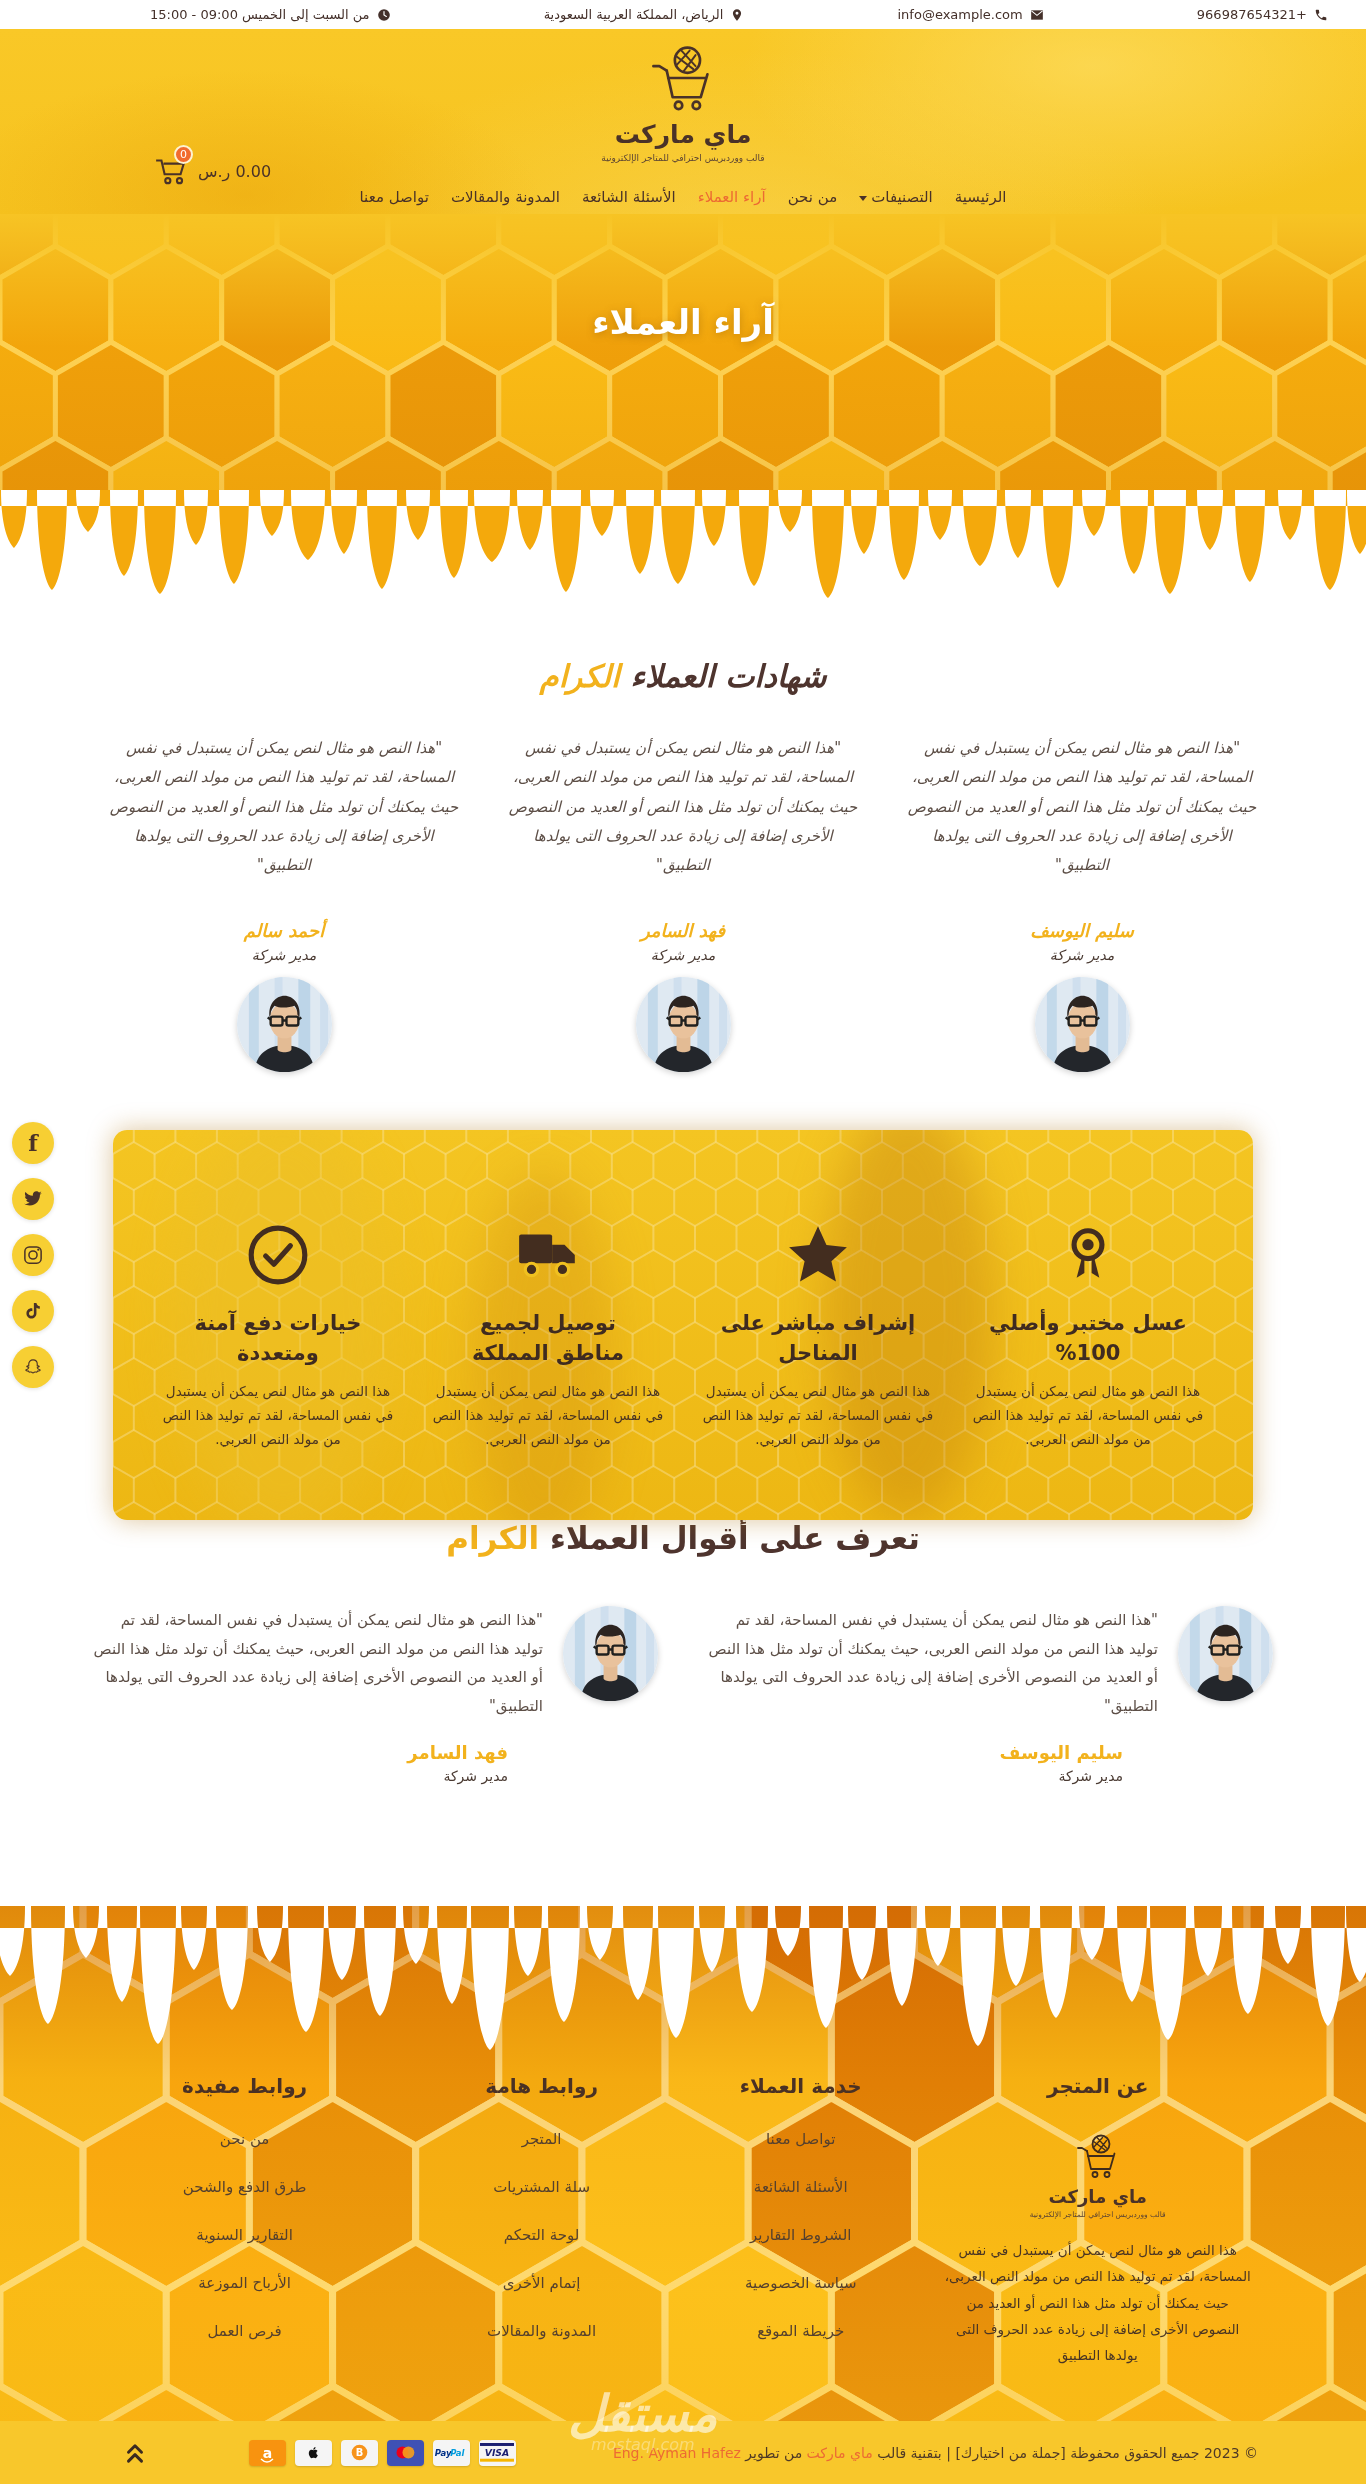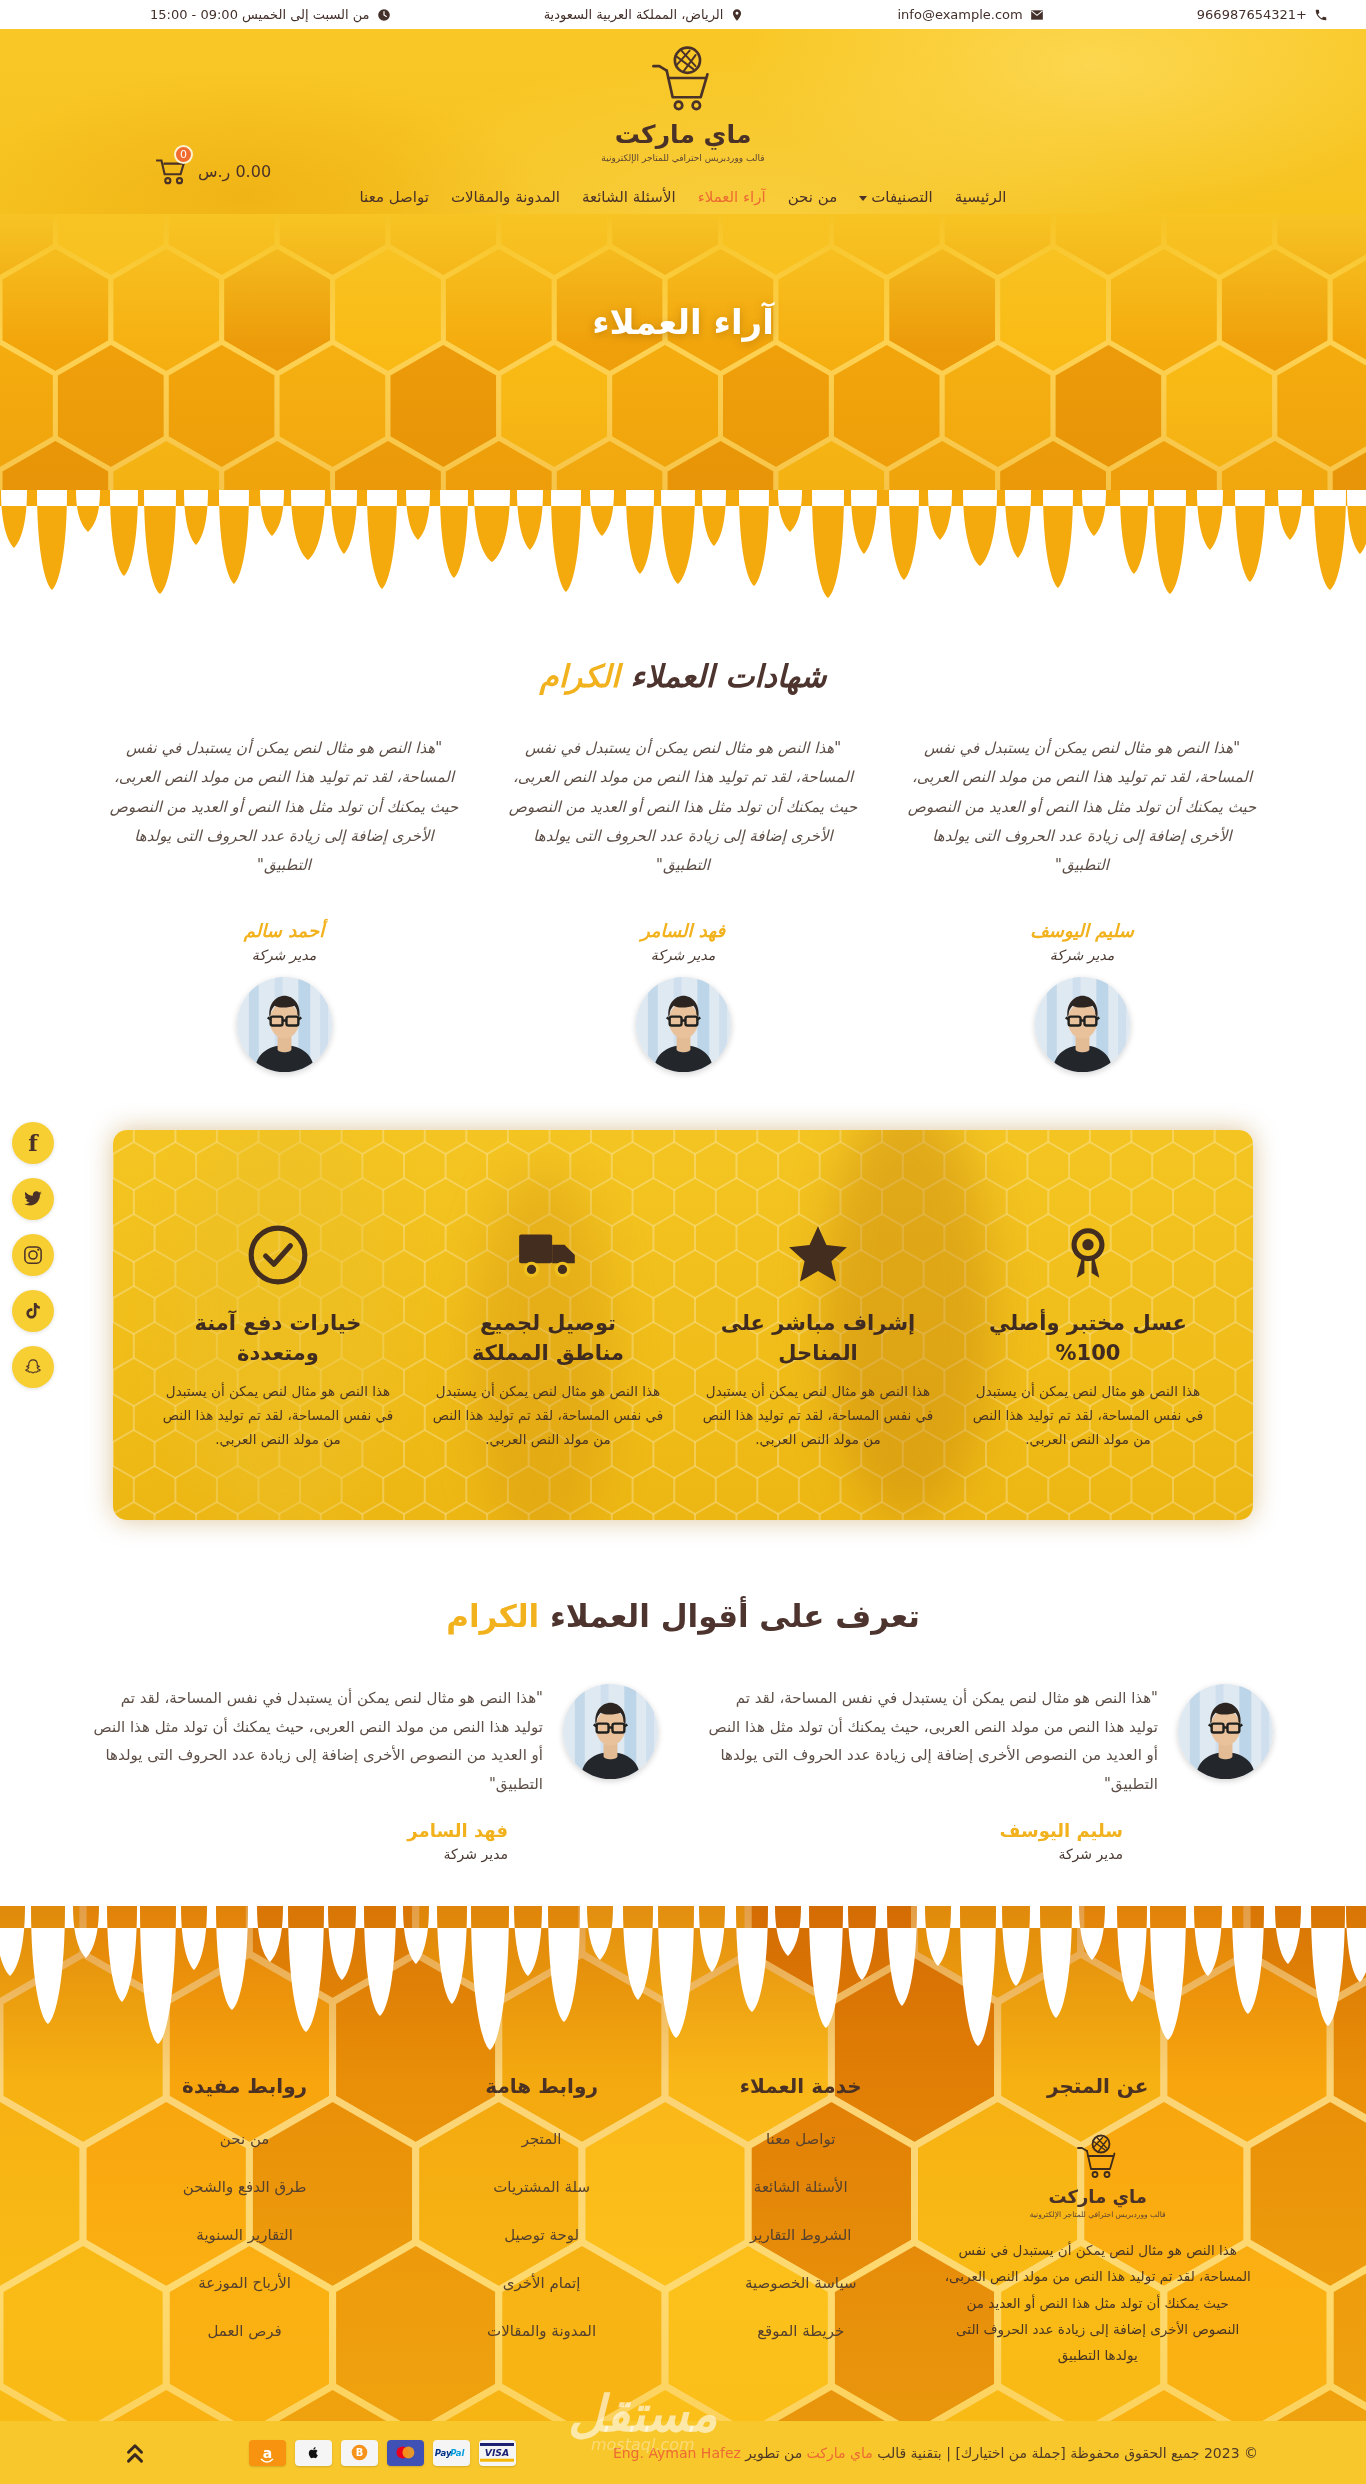--- a/index.html
+++ b/index.html
@@ -68,21 +68,21 @@
      box-shadow:0 0 26px rgba(170,110,10,.4); }
   .feat-blob { position:absolute; border-radius:50%; filter:blur(22px); }
   .features .row { position:relative; display:flex; padding:92px 30px 0; }
   .feat { flex:1; text-align:center; padding:0 18px; }
   .feat svg { width:66px; height:66px; }
   .feat-title { margin:16px auto 10px; font-size:21px; font-weight:bold; color:#3f2b20;
       max-width:210px; line-height:1.45; }
   .feat-desc { font-size:13.5px; line-height:1.8; color:#4a3422; max-width:235px; margin:0 auto; }
 
   
-  .section2 { height:386px; padding-top:78px; background:#fff; }
+  .section2 { height:386px; background:#fff; }
   .t2-row { width:1180px; margin:50px auto 0; display:flex; justify-content:space-between; }
   .t2-card { width:565px; }
   .t2-top { display:flex; gap:20px; }
   .t2-card .avatar { width:95px; height:95px; flex:0 0 95px; margin:0; }
   .t2-quote { font-size:15px; line-height:1.9; color:#5d4f47; }
   .t2-name { margin-top:22px; font-size:18px; font-weight:bold; color:#f2b21d;
              text-align:right; padding-right:150px; }
   .t2-role { margin-top:5px; font-size:14px; color:#4a3a32; text-align:right; padding-right:150px; }
 
   
@@ -1060,21 +1060,21 @@
         <li>سياسة الخصوصية</li>
         <li>خريطة الموقع</li>
       </ul>
     </div>
 
     <div class="fcol fcol-important">
       <div class="fcol-title">روابط هامة</div>
       <ul>
         <li>المتجر</li>
         <li>سلة المشتريات</li>
-        <li>لوحة توصيل</li>
+        <li>لوحة التحكم</li>
         <li>إتمام الأخرى</li>
         <li>المدونة والمقالات</li>
       </ul>
     </div>
 
     <div class="fcol fcol-useful">
       <div class="fcol-title">روابط مفيدة</div>
       <ul>
         <li>من نحن</li>
         <li>طرق الدفع والشحن</li>

